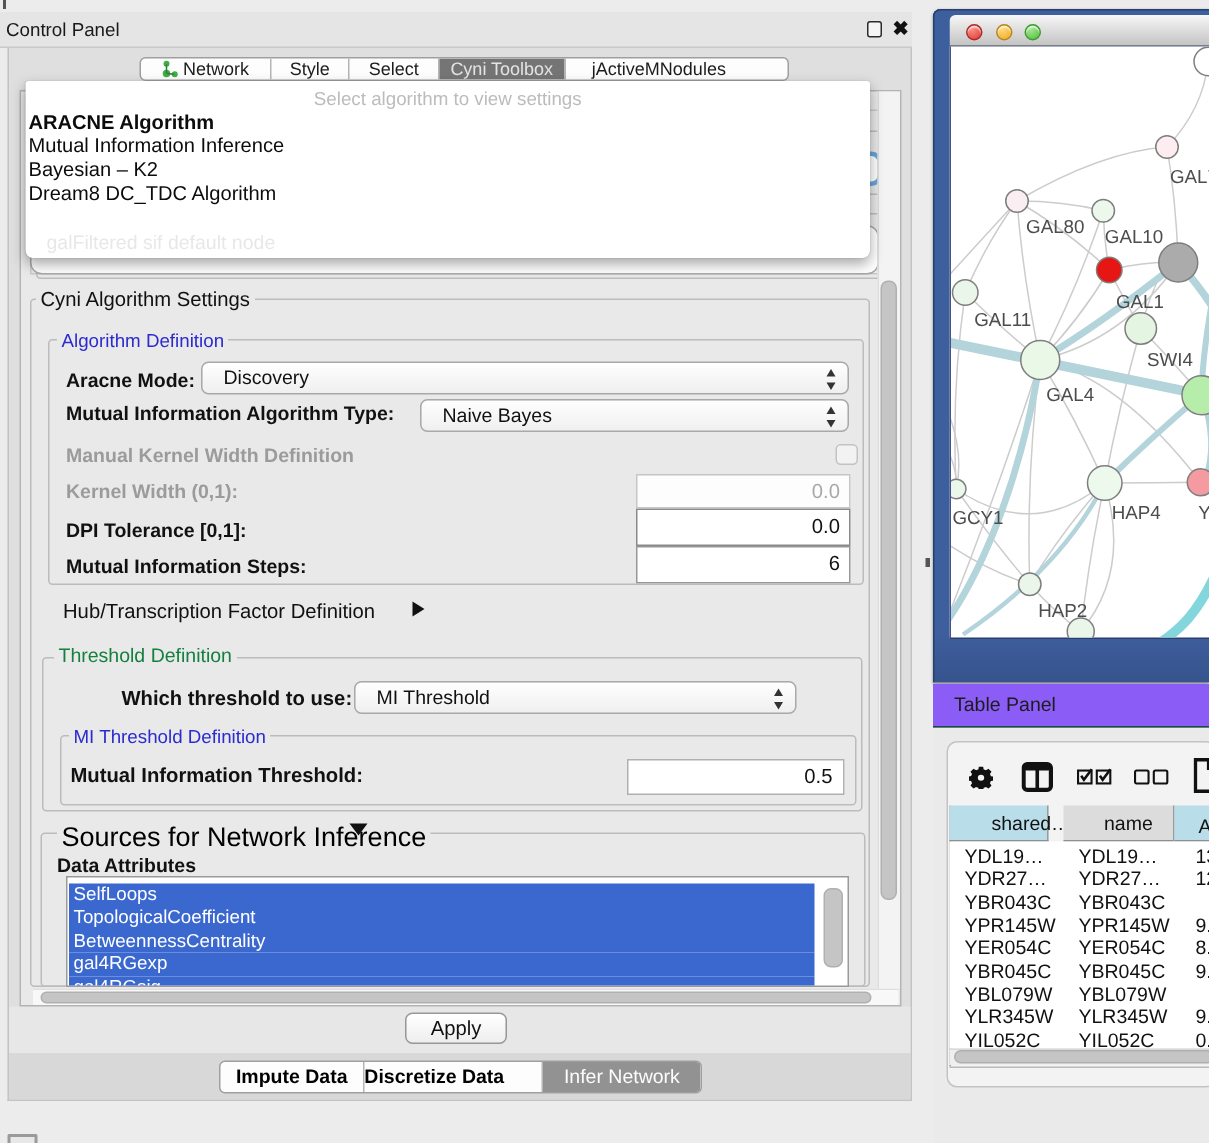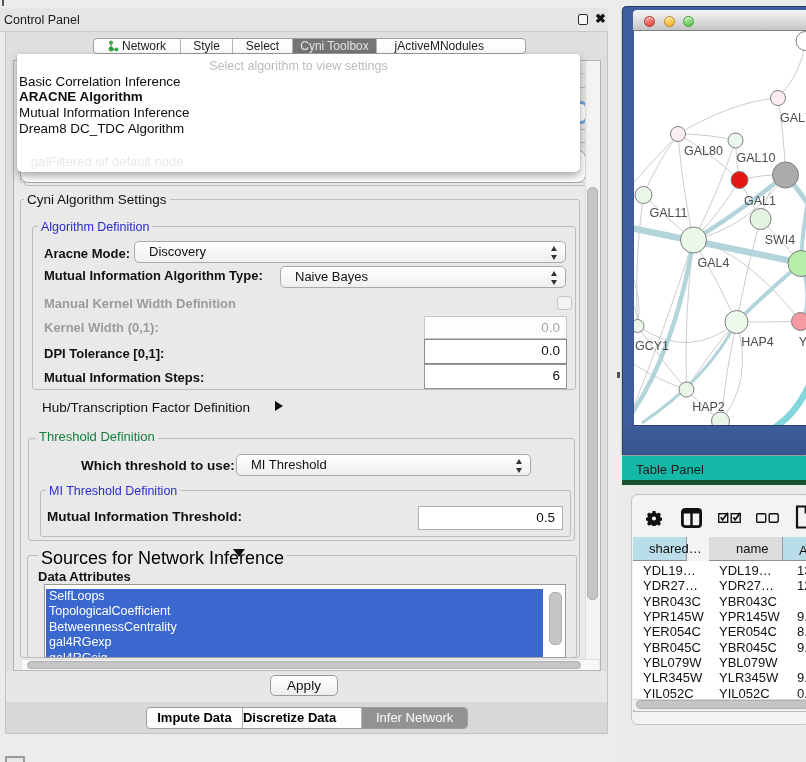--- a/index.html
+++ b/index.html
@@ -36,21 +36,21 @@
 #list{left:44px;top:584px;width:522px;height:74px;background:#fff;border:1px solid #9a9a9a;overflow:hidden}
 .lrow{position:absolute;left:1px;width:497px;height:15.4px;background:#3a68cf;color:#fff;font-size:12.5px;line-height:15.4px;padding-left:3px}
 
 .sbthumb{position:absolute;background:#c5c5c5;border:1px solid #b0b0b0;border-radius:5px}
 
 #netwin{left:622px;top:6px;width:184px;height:449px;background:linear-gradient(#3e5f9e 92%,#36538c);border-radius:5px 0 0 0;box-shadow:inset 0 1px 0 #26406e,inset 1px 0 0 #26406e,0 1px 2px rgba(0,0,0,0.45)}
 #nettitle{left:633px;top:10px;width:173px;height:21px;background:linear-gradient(#f7f7f7,#c4c4c4);border-radius:4px 0 0 0;border-bottom:1px solid #7e7e7e}
 .light{position:absolute;width:11px;height:11px;border-radius:50%;top:16px;box-shadow:inset 0 1.5px 1px rgba(255,255,255,0.7)}
 #canvas{left:633px;top:31px;width:173px;height:395px;background:#fff;overflow:hidden;border-left:1px solid #44548a;border-bottom:1px solid #2c3c6c}
 
-#tphead{left:622px;top:456px;width:184px;height:29px;background:#14b8a6;border-bottom:5px solid #14532d;font-size:13px;color:#1c1c1c;line-height:28px;padding-left:14px}
+#tphead{left:622px;top:456px;width:184px;height:29px;background:#8b5cf6;border-bottom:1px solid #14532d;font-size:13px;color:#1c1c1c;line-height:28px;padding-left:14px}
 #tpbody{left:622px;top:486px;width:184px;height:276px;background:#eaeaea}
 #tpanel{left:631px;top:494px;width:180px;height:231px;background:#f3f3f3;border:1px solid #c3c3c3;border-radius:7px}
 .hcell{position:absolute;top:537px;height:24px;border-right:1px solid #9b9b9b;border-bottom:1px solid #8e8e8e;font-size:13px;color:#111;text-align:center;line-height:24px}
 .trow{position:absolute;height:15.4px;font-size:13px;color:#111;line-height:15.4px}
 </style>
 </head>
 <body>
 <div class="abs" id="cp"></div>
 <div class="abs" id="titlebar">Control Panel</div>
 <div class="abs" id="tb-sq"></div>
@@ -123,23 +123,23 @@
 </div>
 
 <div class="abs" style="left:22px;top:659px;width:577px;height:11px;background:#f8f8f8;border-top:1px solid #dedede"></div>
 <div class="sbthumb" style="left:27px;top:660.5px;width:554px;height:8px"></div>
 
 <div class="abs" style="left:585px;top:61px;width:15px;height:598px;background:#f3f3f3;border-left:1px solid #dcdcdc"></div>
 <div class="sbthumb" style="left:587px;top:187px;width:11px;height:413px"></div>
 
 <div class="abs" id="popup">
   <div class="hd">Select algorithm to view settings</div>
-  <div class="it">Basic Correlation Inference</div>
   <div class="it b">ARACNE Algorithm</div>
   <div class="it">Mutual Information Inference</div>
+  <div class="it">Bayesian – K2</div>
   <div class="it">Dream8 DC_TDC Algorithm</div>
   <div style="position:absolute;left:14px;top:100px;font-size:13px;color:rgba(120,120,120,0.18)">galFiltered sif default node</div>
 </div>
 
 <div class="abs" style="left:270px;top:675px;width:68px;height:21px;border:1px solid #989898;border-radius:5px;background:linear-gradient(#ffffff,#eeeeee);font-size:13.5px;color:#111;text-align:center;line-height:19px">Apply</div>
 <div class="abs seg" id="bottabs" style="left:146px;top:707px;width:322px;height:21.5px">
   <div class="t" style="width:96.5px;font-size:13px;font-weight:bold;text-align:center;line-height:20px;border-right:1px solid #b5b5b5">Impute Data</div>
   <div class="t" style="width:120px;font-size:13px;font-weight:bold;line-height:20px;border-right:1px solid #b5b5b5">Discretize Data</div>
   <div class="t" style="width:105.5px;font-size:13px;background:#929292;color:#fdfdfd;text-align:center;line-height:20px">Infer Network</div>
 </div>
@@ -258,21 +258,21 @@
       <rect x="0.7" y="1.7" width="9" height="8.6" rx="1" stroke-width="1.4"></rect>
       <rect x="13.2" y="1.7" width="9" height="8.6" rx="1" stroke-width="1.4"></rect>
     </g>
   </svg>
 <svg class="abs" style="left:795px;top:505px" width="18" height="24" viewBox="0 0 18 24">
     <path fill="none" stroke="#111" stroke-width="2.2" d="M2 1.5 h9 l5.5 5.5 v15.5 h-14.5 z"></path>
     <path fill="none" stroke="#111" stroke-width="1.8" d="M10.5 1.5 v6 h6"></path>
   </svg>
 
 <div class="abs" style="left:633px;top:537px;width:1px;height:174px;background:#9b9b9b"></div>
-<div class="hcell" style="left:633px;width:54px;background:#badee9;padding-left:16px">shared…</div>
+<div class="hcell" style="left:633px;width:66px;background:#badee9;padding-left:28px">shared…</div>
 <div class="hcell" style="left:709px;width:73.5px;background:#dcdcdc;padding-left:14px">name</div>
 <div class="hcell" style="left:782.5px;width:23.5px;background:#badee9;border-right:none"></div>
 <div class="abs" style="left:799px;top:543px;font-size:13px;color:#111">Av</div>
 
 <div class="abs" style="left:633px;top:561px;width:173px;height:137.5px;background:#fff"></div>
 <div id="rows">
     <div class="trow" style="left:643px;top:563px">YDL19…</div>
     <div class="trow" style="left:719px;top:563px">YDL19…</div>
     <div class="trow" style="left:797px;top:563px">13</div>
     <div class="trow" style="left:643px;top:578.35px">YDR27…</div>

